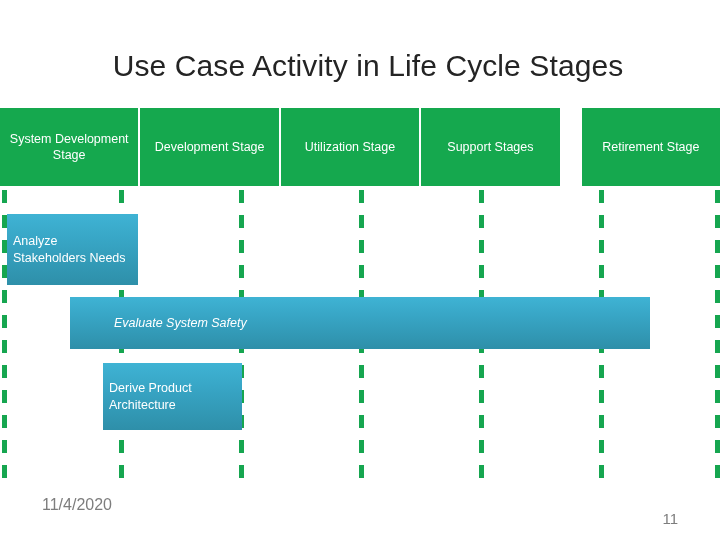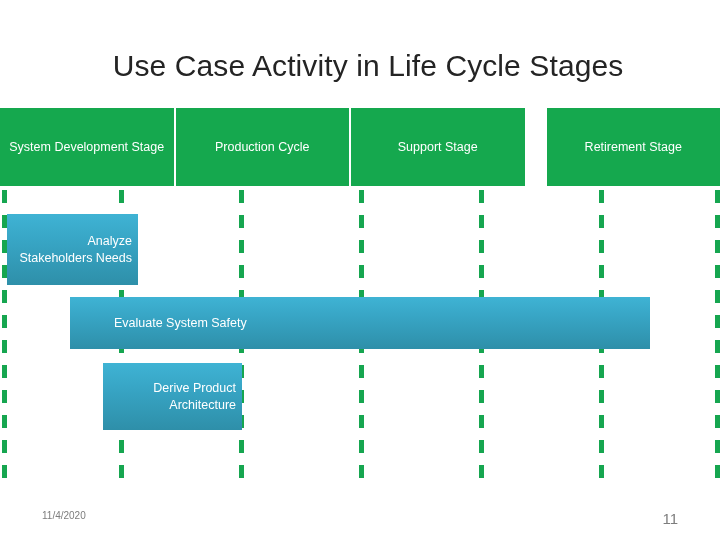--- a/index.html
+++ b/index.html
@@ -85,69 +85,73 @@
     background: linear-gradient(to bottom, #3fb3d4 0%, #38a6c6 35%, #2e8fa9 100%);
     color: #ffffff;
     font-size: 12.5px;
     line-height: 17px;
     display: flex;
     align-items: center;
     box-sizing: border-box;
   }
   .activity.center {
     justify-content: center;
-    text-align: right;
+    text-align: left;
     padding: 0 6px;
   }
   .activity.left {
     justify-content: flex-start;
     text-align: left;
     padding-left: 44px;
+    font-style: italic;
   }
 
   #activity-analyze-stakeholders-needs {
     left: 7px;  top: 214px;  width: 131px;  height: 71px;
   }
   #activity-evaluate-system-safety {
     left: 70px; top: 297px;  width: 580px;  height: 52px;
   }
   #activity-derive-product-architecture {
     left: 103px; top: 363px; width: 139px; height: 67px;
   }
 
   
   .footer-date {
     position: absolute;
     left: 42px;
-    top: 510px;
-    font-size: 10px;
+    top: 496px;
+    font-size: 16px;
     color: #7d7d7d;
   }
   .footer-page {
     position: absolute;
     right: 42px;
     top: 510px;
     font-size: 15px;
     color: #7d7d7d;
   }
 </style>
 </head>
 <body>
 
 <div class="slide-title">Use Case Activity in Life Cycle Stages</div>
 
 <div class="stage-header">
   <div class="stage-cell">
     <span>System Development Stage</span>
   </div>
   <div class="stage-cell">
-    <span>Production Cycle</span>
+    <span>Development Stage</span>
   </div>
   <div class="stage-cell">
-    <span>Support Stage</span>
+    <span>Utilization Stage</span>
+  </div>
+  <div class="stage-cell">
+    <span>Support Stages</span>
   </div>
   <div class="stage-cell">
     <span>Retirement Stage</span>
   </div>
 </div>
 
 <div class="lane-lines" id="lane-lines">
     <div class="lane-line" style="left: 2px;"></div>
     <div class="lane-line" style="left: 119px;"></div>
     <div class="lane-line" style="left: 239px;"></div>

